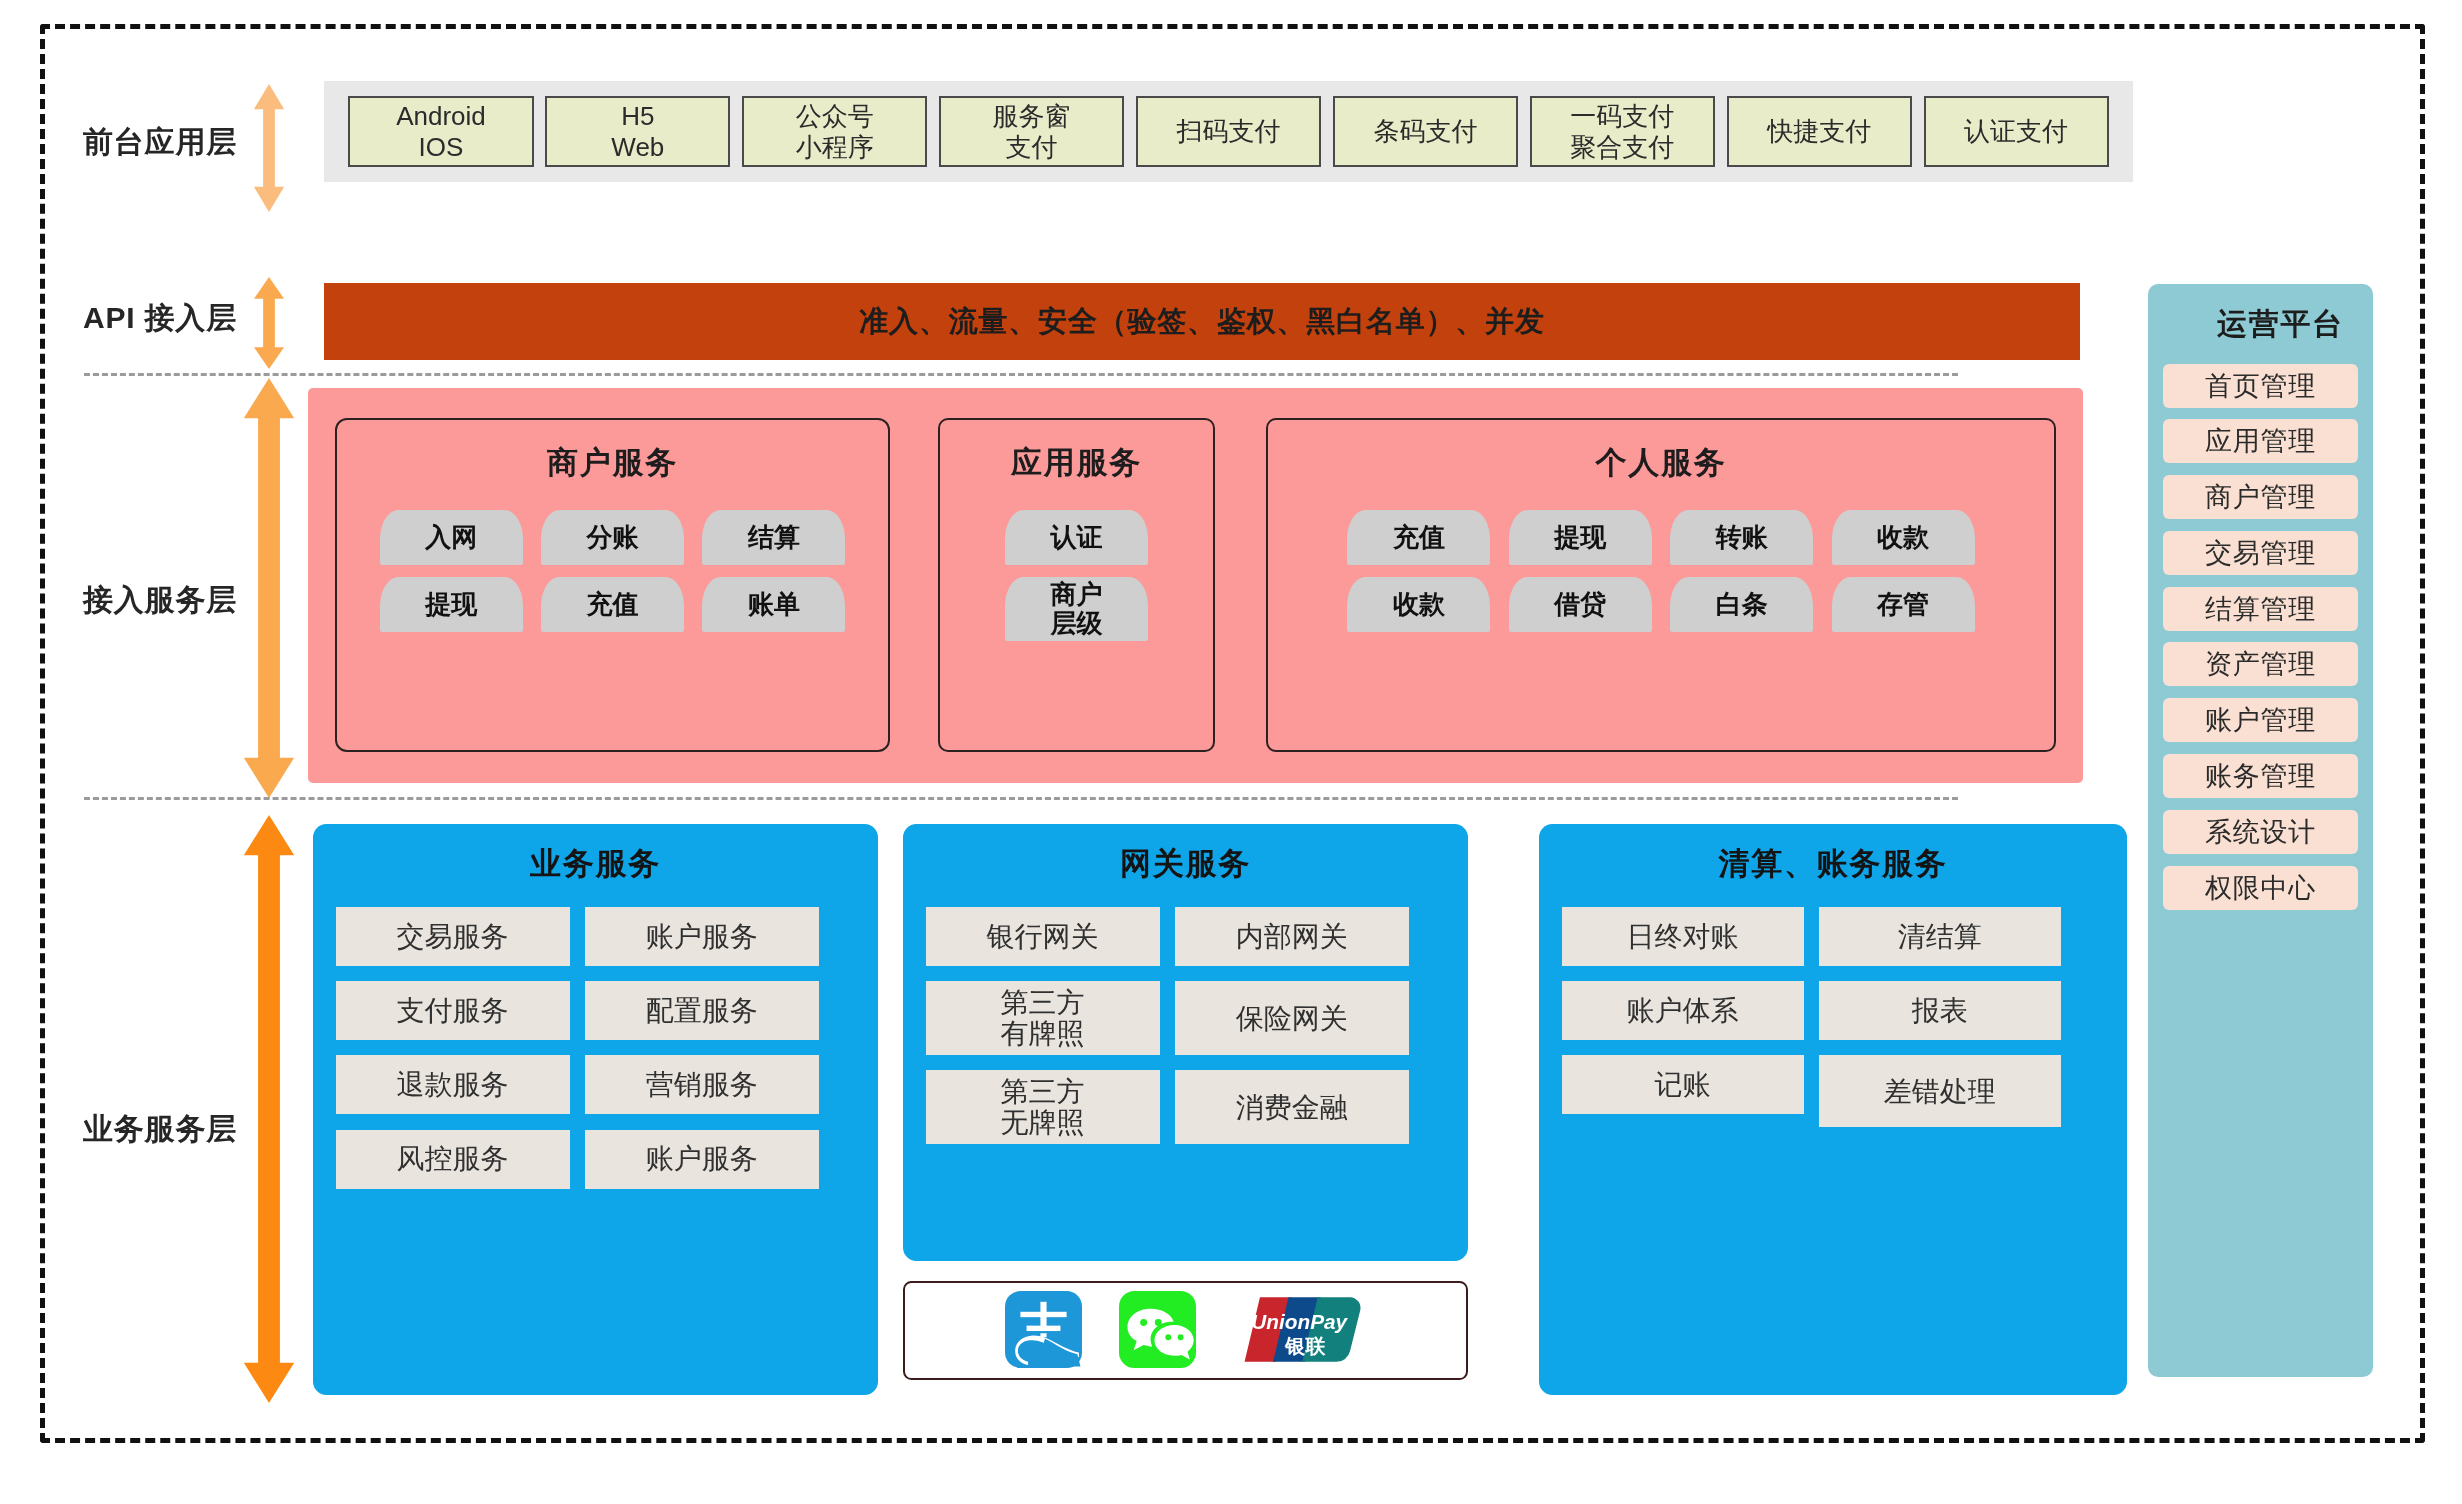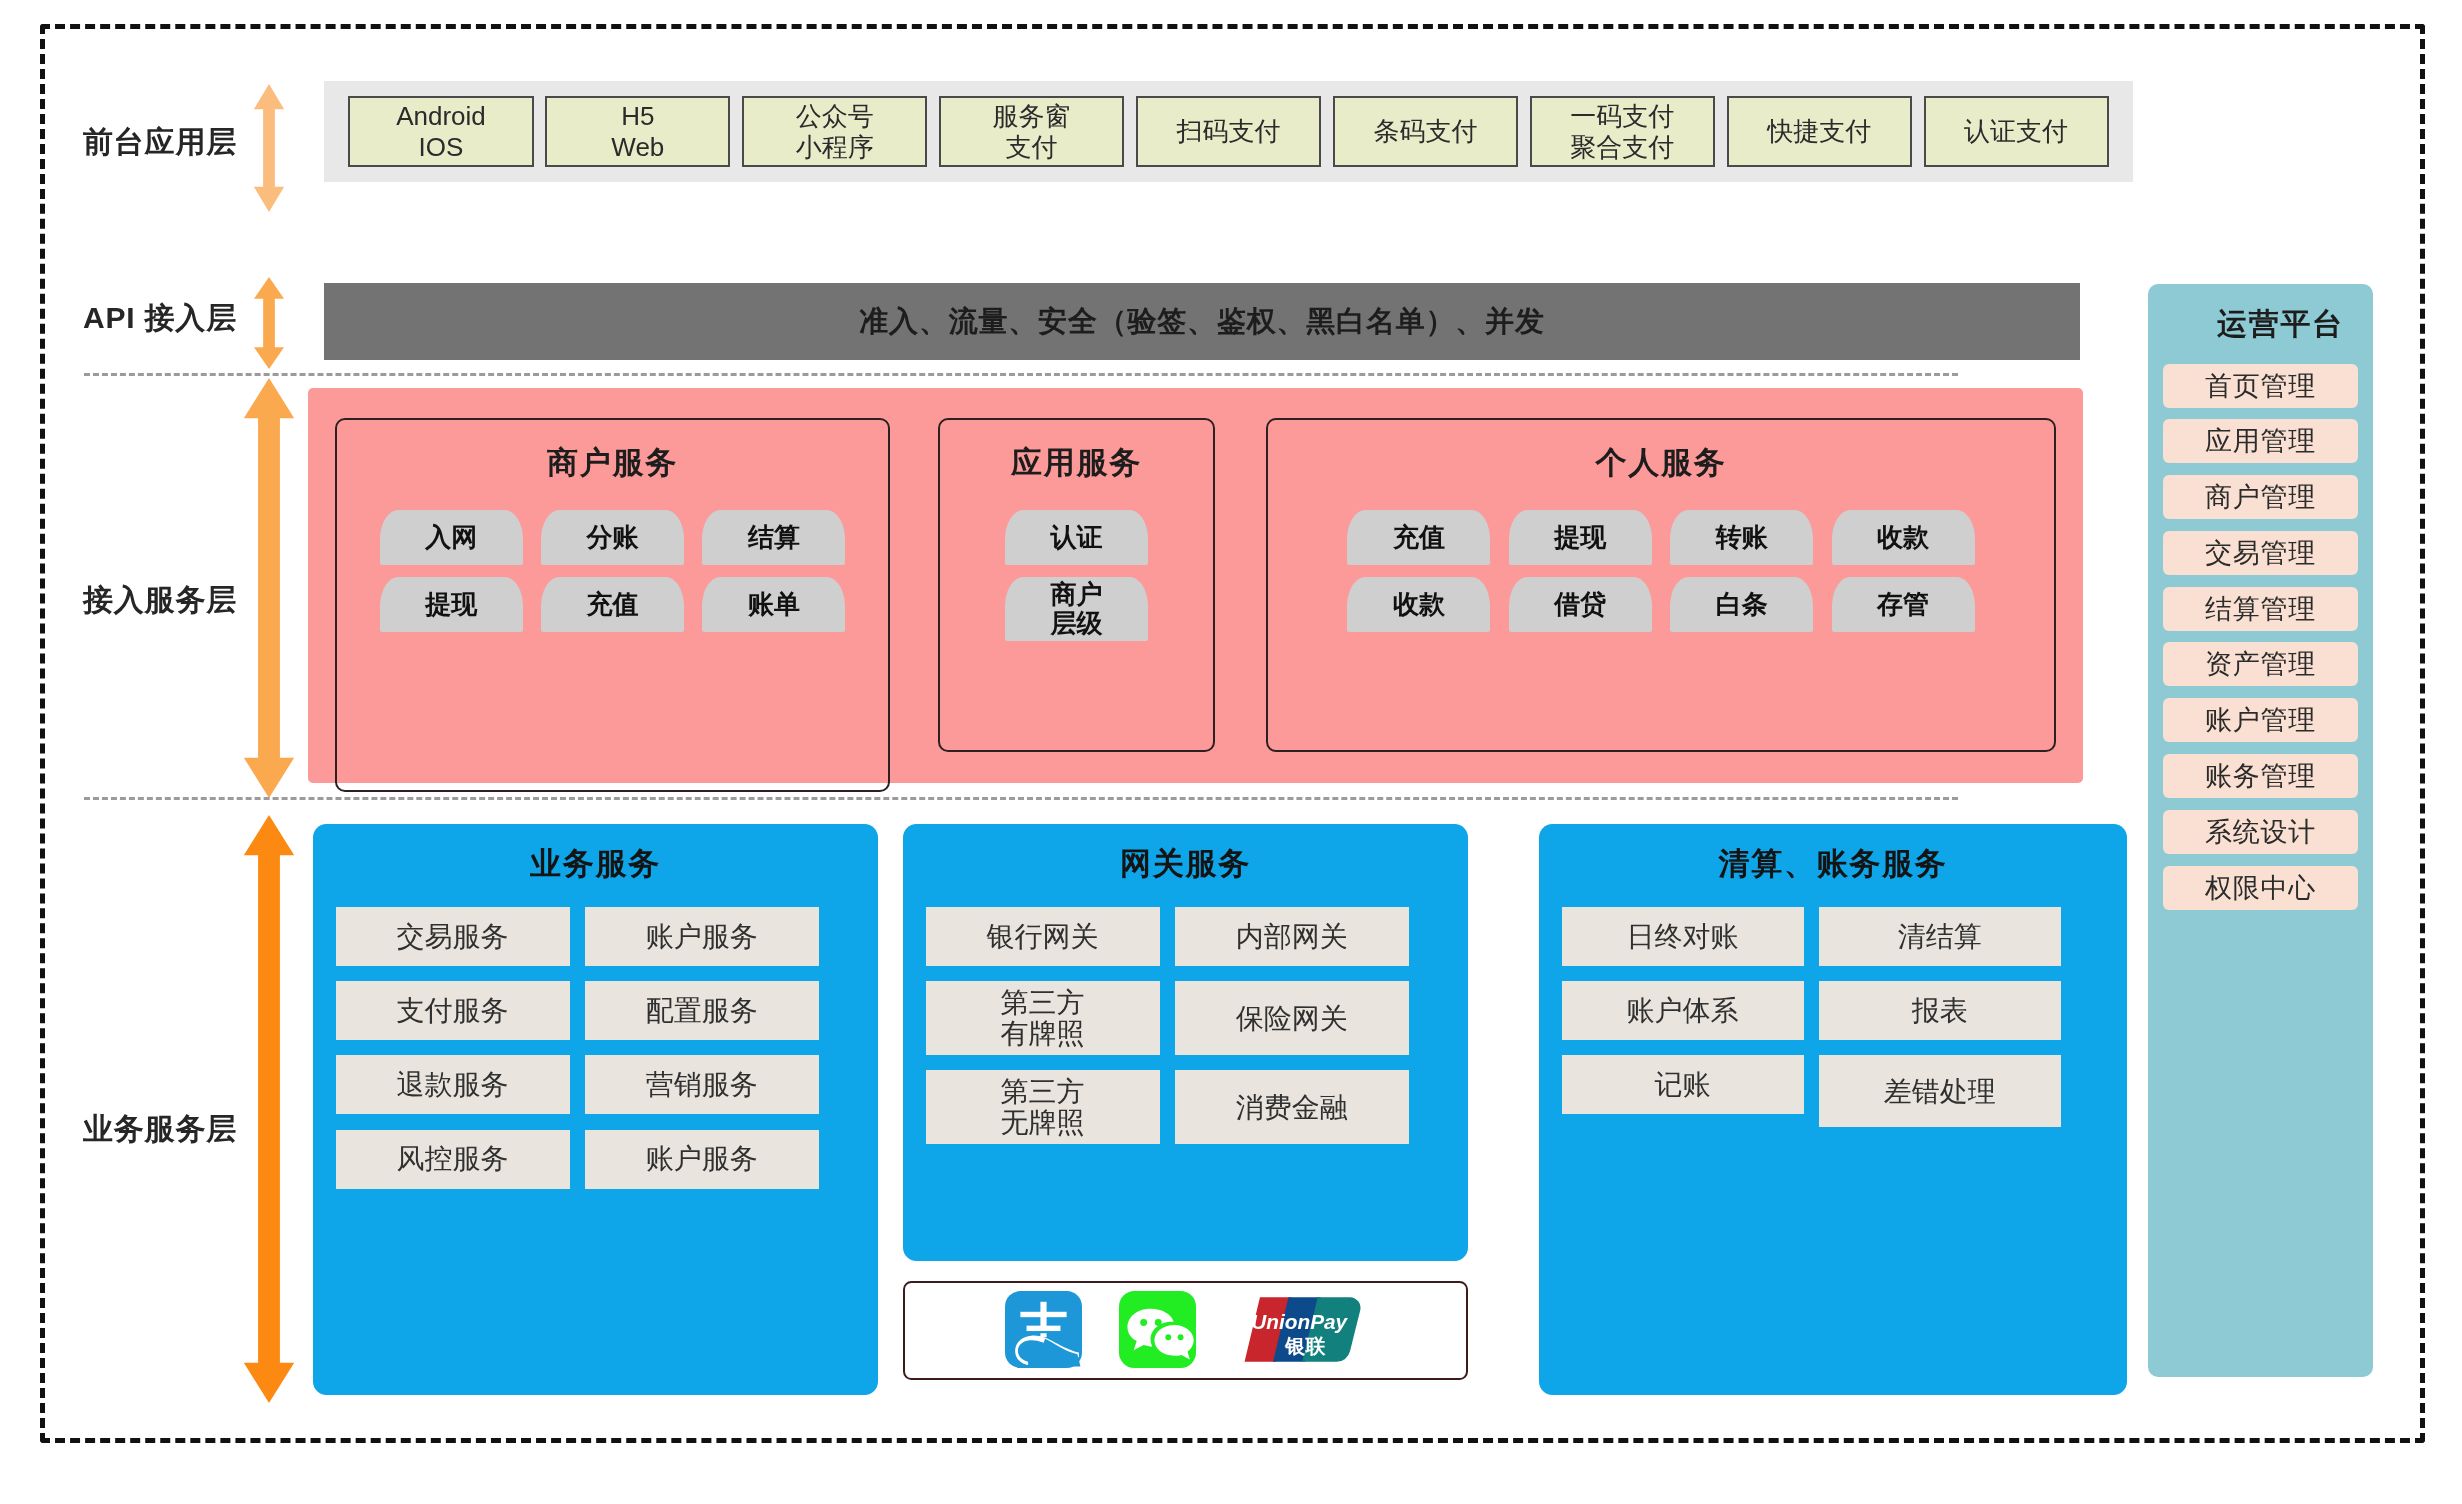--- a/index.html
+++ b/index.html
@@ -32,21 +32,21 @@
   .app-box{
     background:#e8ecc9;border:2.5px solid #4a4a4a;box-sizing:border-box;
     display:flex;flex-direction:column;align-items:center;justify-content:center;
     height:71px;font-size:26px;color:#2b2b2b;line-height:1.18;flex:1;margin:0 5.9px;
   }
   .app-box span{display:block;}
 
   
   .api-band{
     position:absolute;left:324px;top:283px;width:1756px;height:77px;
-    background:#737373;display:flex;align-items:center;justify-content:center;
+    background:#c2410c;display:flex;align-items:center;justify-content:center;
     font-size:29px;font-weight:bold;color:#1d1d1d;letter-spacing:0.8px;
   }
 
   
   .hdash{position:absolute;border-top:3.4px dashed #9b9b9b;}
 
   
   .pink-layer{
     position:absolute;left:308px;top:388px;width:1775px;height:395px;
     background:#fc9a9a;border-radius:5px;
@@ -180,21 +180,21 @@
     </div>
   </div>
 
   <div class="api-band">准入、流量、安全（验签、鉴权、黑白名单）、并发</div>
 
   <div class="hdash" style="left:84px;top:373px;width:1874px;"></div>
   <div class="hdash" style="left:84px;top:797px;width:1874px;"></div>
 
   <div class="pink-layer">
 
-    <div class="pink-card" style="left:27px;width:555px;height:374px;">
+    <div class="pink-card" style="left:27px;width:555px;height:334px;border-radius:12px;">
       <div class="panel-title">商户服务</div>
       <div class="chip-grid">
         <div class="chip" style="width:143px;height:55px;">入网</div>
         <div class="chip" style="width:143px;height:55px;">分账</div>
         <div class="chip" style="width:143px;height:55px;">结算</div>
         <div class="chip" style="width:143px;height:55px;">提现</div>
         <div class="chip" style="width:143px;height:55px;">充值</div>
         <div class="chip" style="width:143px;height:55px;">账单</div>
       </div>
     </div>

